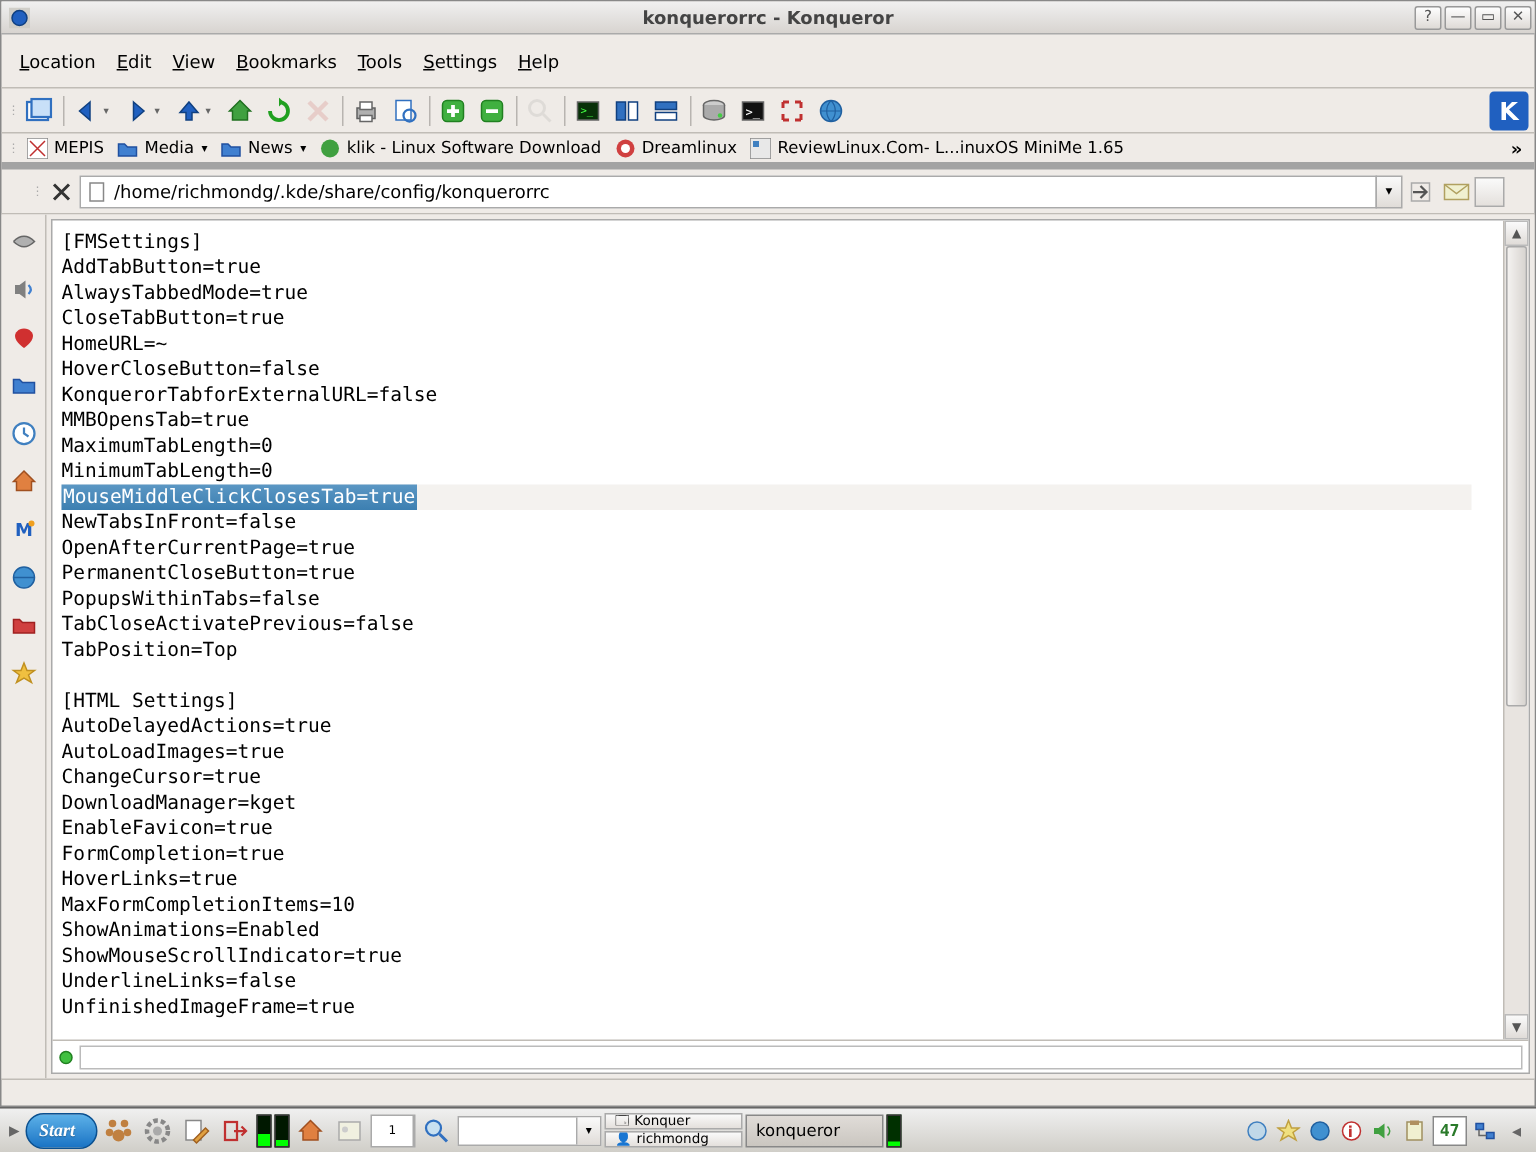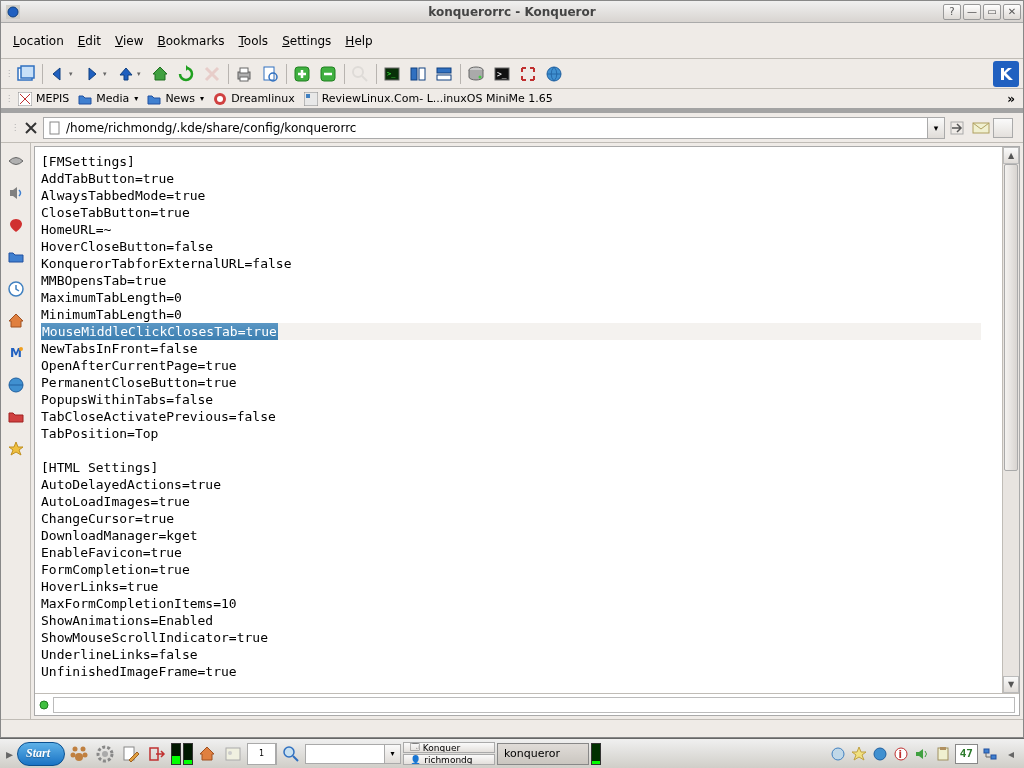--- a/index.html
+++ b/index.html
@@ -140,21 +140,21 @@
 .bookmarkbar-more {
   margin-left: auto;
   padding: 2px 4px;
   font-weight: bold;
   cursor: default;
 }
 .locationbar {
   height: 30px;
   display: flex;
   align-items: center;
-  padding: 0 10px;
+  padding: 0 20px;
   gap: 0;
   border-bottom: 1px solid #c0bcb6;
 }
 .location-input {
   flex: 1;
   height: 22px;
   background: white;
   border: 1px solid #aaa;
   display: flex;
   align-items: center;
@@ -564,20 +564,28 @@
         <span style="font-size:8px;margin-left:2px;">▾</span>
     </span>
     <span class="bookmark-item">
       <span class="bmicon">
           <svg width="14" height="14">
             <path d="M1 4 L5 4 L7 6 L13 6 L13 12 L1 12 Z" fill="#4080d0" stroke="#2050a0"></path>
           </svg>
         </span>
       <span>News</span>
         <span style="font-size:8px;margin-left:2px;">▾</span>
+    </span>
+    <span class="bookmark-item">
+      <span class="bmicon">
+          <svg width="14" height="14">
+            <circle cx="7" cy="7" r="6" fill="#40a040"></circle>
+          </svg>
+        </span>
+      <span>klik - Linux Software Download</span>
     </span>
     <span class="bookmark-item">
       <span class="bmicon">
           <svg width="14" height="14">
             <circle cx="7" cy="7" r="6" fill="#d04040"></circle>
             <circle cx="7" cy="7" r="3" fill="#fff"></circle>
           </svg>
         </span>
       <span>Dreamlinux</span>
     </span>

